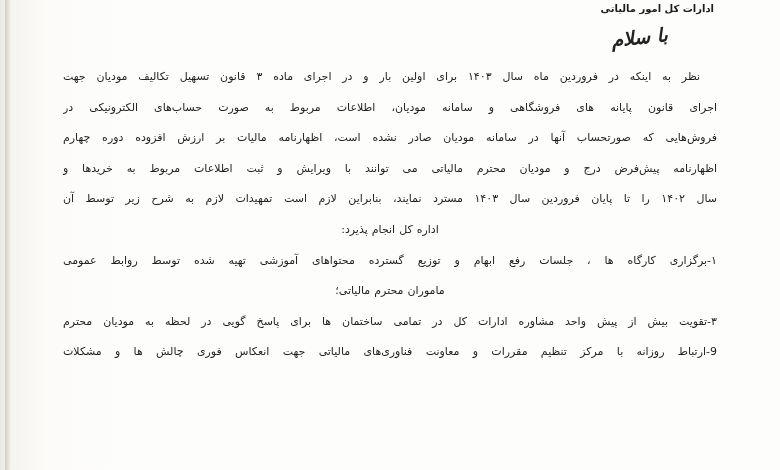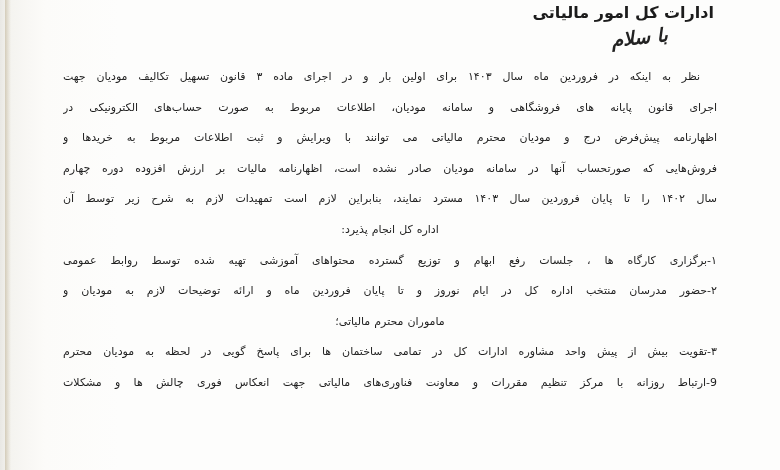--- a/index.html
+++ b/index.html
@@ -29,21 +29,21 @@
     position: absolute;
     left: 5px; top: 0;
     width: 6px; height: 470px;
     background: linear-gradient(90deg, rgba(160,140,95,.35), rgba(160,140,95,0));
   }
 
   .letter-head {
     position: absolute;
     top: 3px;
     right: 66px;
-    font-size: 16px;
+    font-size: 10px;
     font-weight: bold;
     color: #1c1c1c;
     letter-spacing: .2px;
   }
 
   .salutation {
     position: absolute;
     top: 26px;
     right: 112px;
     font-size: 19px;
@@ -87,25 +87,24 @@
   <div class="edge-strip"></div>
   <div class="edge-strip-fade"></div>
 
   <div class="letter-head">ادارات کل امور مالیاتی</div>
 
   <div class="salutation">با سلام</div>
 
   <div class="body-text">
     <div class="line j indent">نظر به اینکه در فروردین ماه سال ۱۴۰۳ برای اولین بار و در اجرای ماده ۳ قانون تسهیل تکالیف مودیان جهت</div>
     <div class="line j">اجرای قانون پایانه های فروشگاهی و سامانه مودیان، اطلاعات مربوط به صورت حساب‌های الکترونیکی در</div>
+    <div class="line j">فروش‌هایی که صورتحساب آنها در سامانه مودیان صادر نشده است، اظهارنامه مالیات بر ارزش افزوده دوره چهارم</div>
     <div class="line j">اظهارنامه پیش‌فرض درج و مودیان محترم مالیاتی می توانند با ویرایش و ثبت اطلاعات مربوط به خریدها و</div>
-    <div class="line j">فروش‌هایی که صورتحساب آنها در سامانه مودیان صادر نشده است، اظهارنامه مالیات بر ارزش افزوده دوره چهارم</div>
     <div class="line j">سال ۱۴۰۲ را تا پایان فروردین سال ۱۴۰۳ مسترد نمایند، بنابراین لازم است تمهیدات لازم به شرح زیر توسط آن</div>
     <div class="line r">اداره کل انجام پذیرد:</div>
     <div class="line j">۱-برگزاری کارگاه ها ، جلسات رفع ابهام و توزیع گسترده محتواهای آموزشی تهیه شده توسط روابط عمومی</div>
-    <div class="line j">۲-حضور مدرسان منتخب اداره کل در ایام نوروز و تا پایان فروردین ماه و ارائه توضیحات لازم به مودیان و</div>
     <div class="line r">ماموران محترم مالیاتی؛</div>
     <div class="line j">۳-تقویت بیش از پیش واحد مشاوره ادارات کل در تمامی ساختمان ها برای پاسخ گویی در لحظه به مودیان محترم</div>
     <div class="line j">9-ارتباط روزانه با مرکز تنظیم مقررات و معاونت فناوری‌های مالیاتی جهت انعکاس فوری چالش ها و مشکلات</div>
     <div class="line r partial">مودیان محترم مالیاتی از طریق ادارات کل</div>
   </div>
 
 </div>
 
 </body></html>

